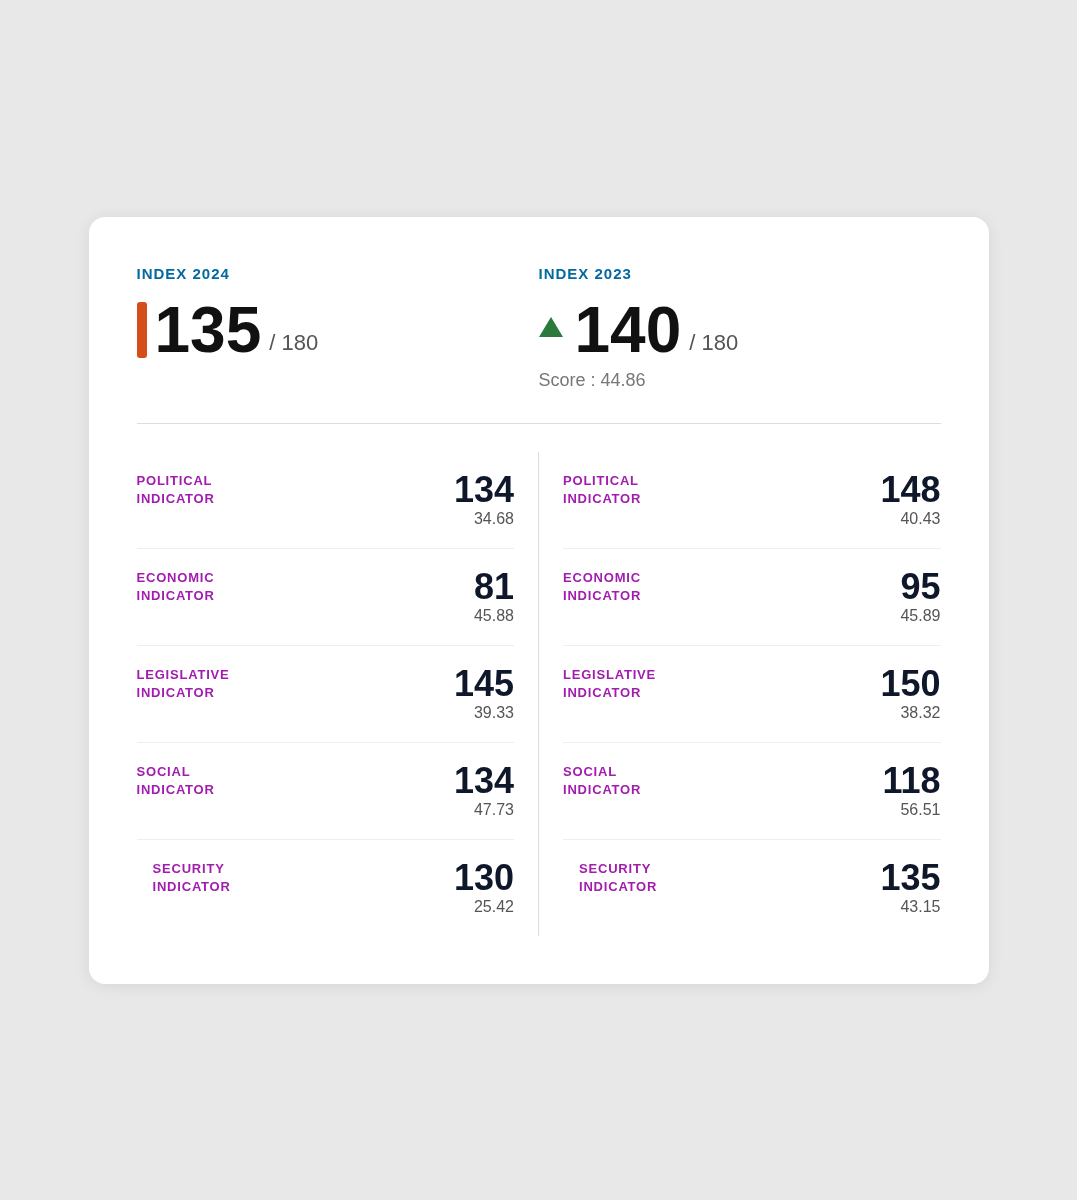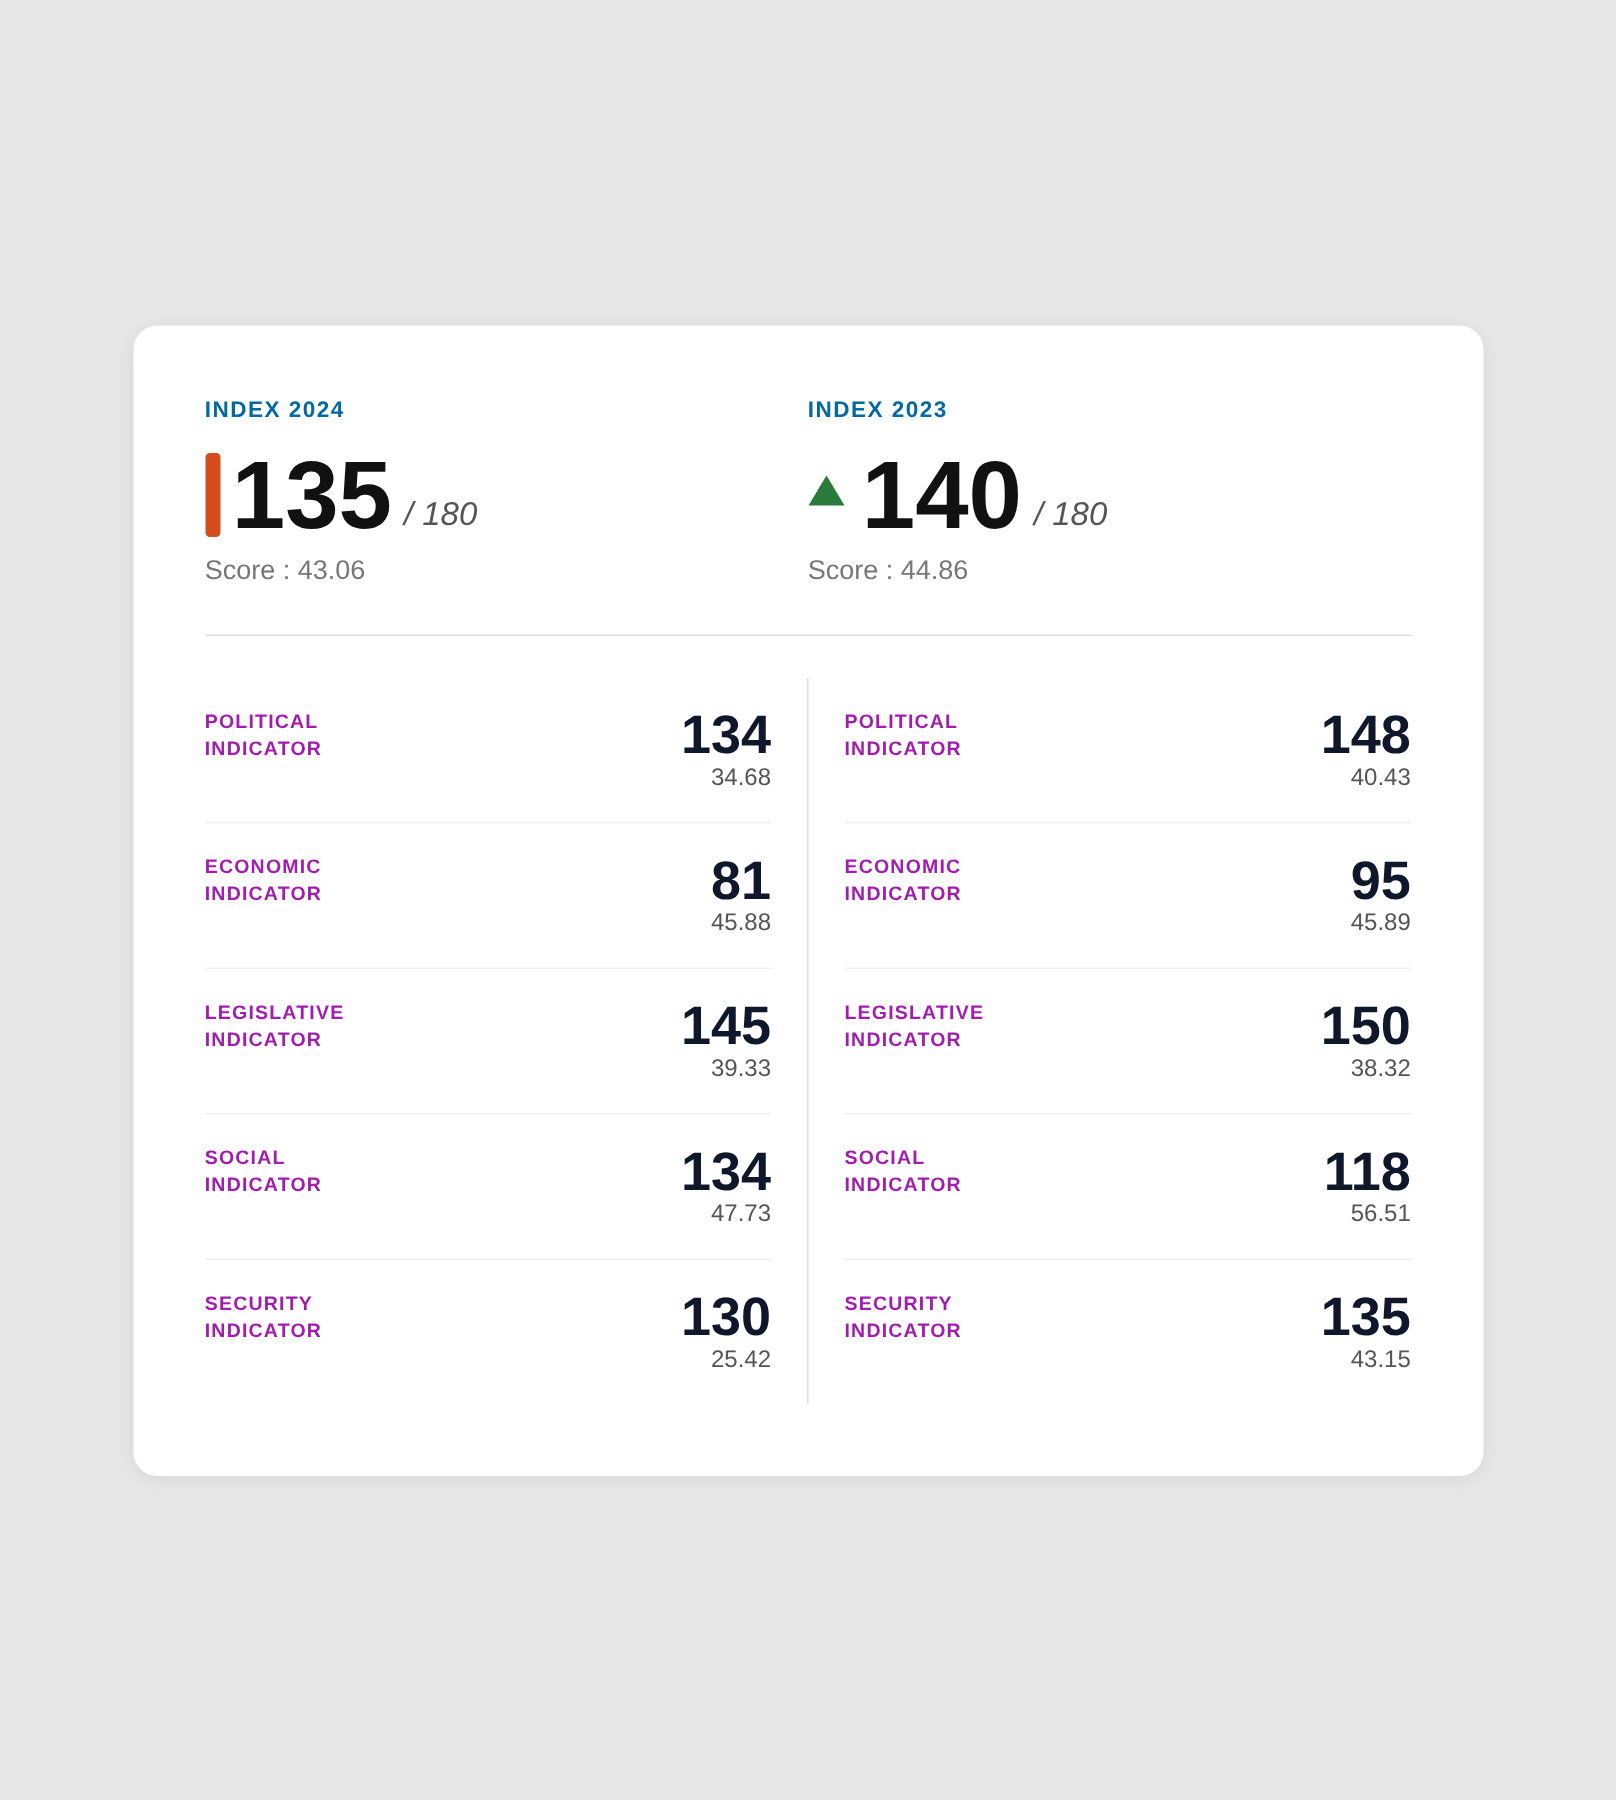--- a/index.html
+++ b/index.html
@@ -60,21 +60,20 @@
       color: #111;
       line-height: 1;
     }
 
     .rank-total {
       font-size: 22px;
       font-weight: 500;
       color: #555;
       align-self: flex-end;
       padding-bottom: 6px;
-      font-style: italic;
     }
 
     .triangle-up {
       width: 0;
       height: 0;
       border-left: 12px solid transparent;
       border-right: 12px solid transparent;
       border-bottom: 20px solid #2a7a3b;
       display: inline-block;
       margin-right: 4px;
@@ -105,20 +104,21 @@
     .indicator-row {
       display: flex;
       align-items: flex-start;
       justify-content: space-between;
       padding: 20px 0;
       border-bottom: 1px solid #eee;
     }
 
     .indicator-row:last-child {
       border-bottom: none;
+      margin-left: 16px;
     }
 
     .indicator-label {
       font-size: 13px;
       font-weight: 700;
       color: #a21caf;
       letter-spacing: 0.8px;
       line-height: 1.4;
       text-transform: uppercase;
       max-width: 120px;
@@ -154,21 +154,20 @@
 
   <div class="header-row">
 
     <div class="header-col">
       <div class="index-label">INDEX 2024</div>
       <div class="rank-row">
         <span class="rank-bar"></span>
         <span class="rank-number">135</span>
         <span class="rank-total">/ 180</span>
       </div>
-      <div class="score-text">Score : 43.06</div>
     </div>
 
     <div class="header-col">
       <div class="index-label">INDEX 2023</div>
       <div class="rank-row">
         <span class="triangle-up"></span>
         <span class="rank-number">140</span>
         <span class="rank-total">/ 180</span>
       </div>
       <div class="score-text">Score : 44.86</div>

